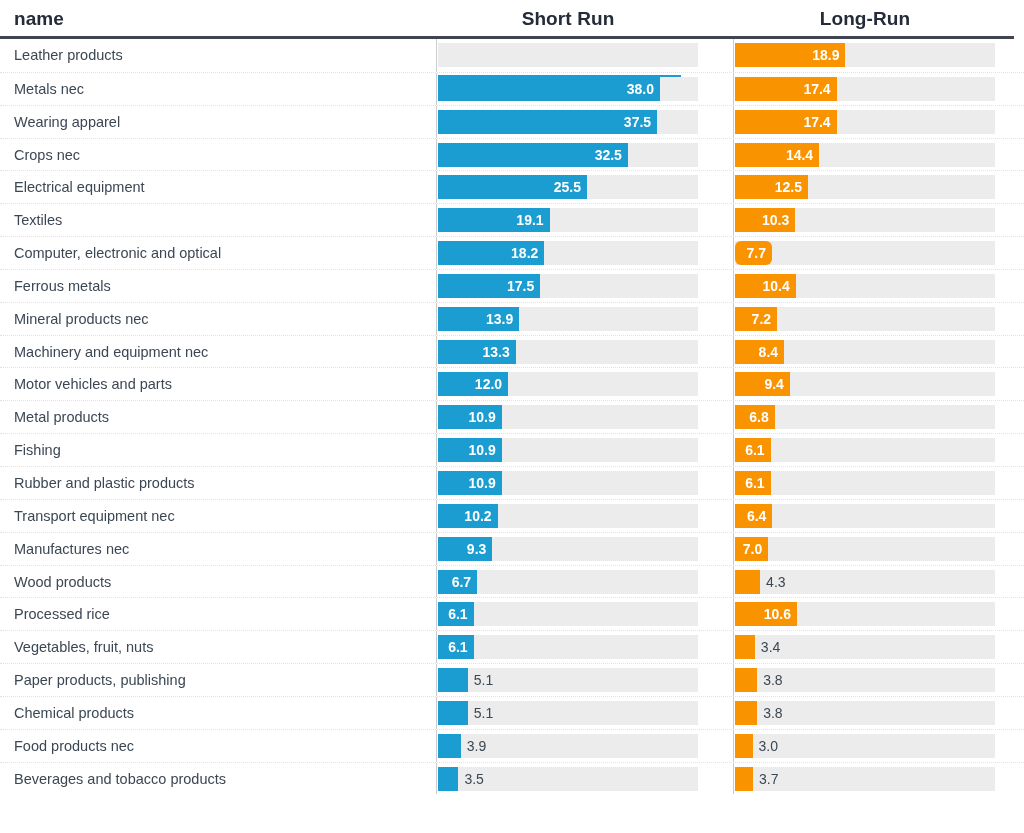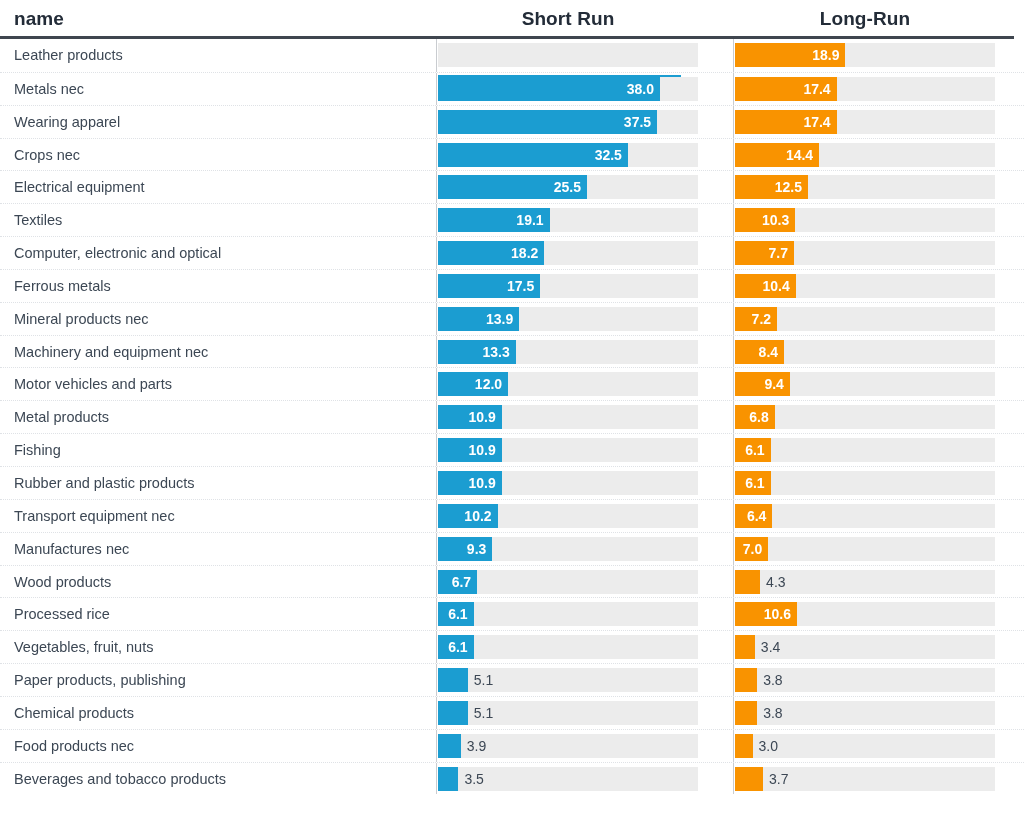--- a/index.html
+++ b/index.html
@@ -246,21 +246,21 @@
       <div class="row">
         <div class="cell-name">Computer, electronic and optical</div>
         <div class="col-sep sep-short"></div>
         <div class="col-sep sep-long"></div>
         <div class="bar-track track-short">
           <div class="bar-fill fill-short" style="width: 106.337px;">
             <span class="bar-label inside">18.2</span>
           </div>
         </div>
         <div class="bar-track track-long">
-          <div class="bar-fill fill-long" style="width: 59px;">
+          <div class="bar-fill fill-long" style="width: 37px; border-radius: 6px;">
             <span class="bar-label inside">7.7</span>
           </div>
         </div>
       </div>
       <div class="row">
         <div class="cell-name">Ferrous metals</div>
         <div class="col-sep sep-short"></div>
         <div class="col-sep sep-long"></div>
         <div class="bar-track track-short">
           <div class="bar-fill fill-short" style="width: 102.247px;">
@@ -486,20 +486,20 @@
       <div class="row">
         <div class="cell-name">Beverages and tobacco products</div>
         <div class="col-sep sep-short"></div>
         <div class="col-sep sep-long"></div>
         <div class="bar-track track-short">
           <div class="bar-fill fill-short" style="width: 20.4494px;">
             <span class="bar-label outside">3.5</span>
           </div>
         </div>
         <div class="bar-track track-long">
-          <div class="bar-fill fill-long" style="width: 28px; text-align: right;">
+          <div class="bar-fill fill-long" style="width: 18px; text-align: right;">
             <span class="bar-label outside">3.7</span>
           </div>
         </div>
       </div>
     </div>
 
 </div>
 
 </body></html>

